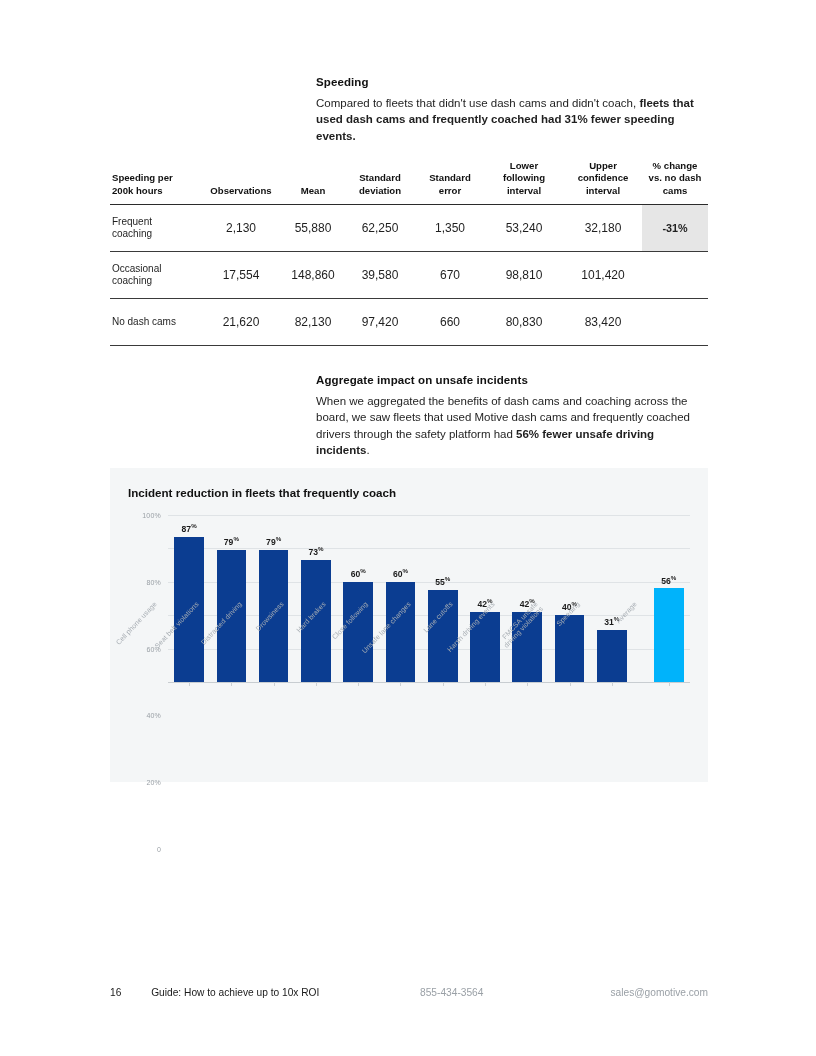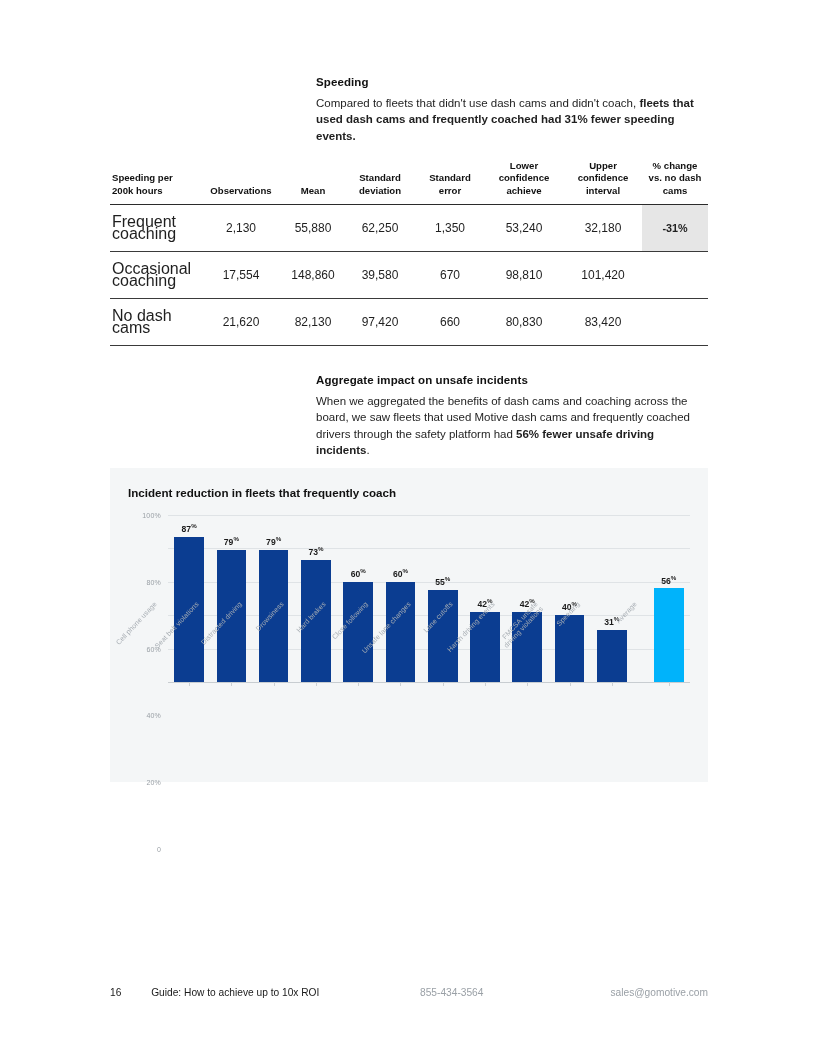--- a/index.html
+++ b/index.html
@@ -77,21 +77,21 @@
     text-align: center;
     vertical-align: middle;
     height: 46px;
     padding: 0 6px;
     border-bottom: 1.1px solid #3a3a3a;
     line-height: 12.6px;
   }
   #speeding-table td.row-label {
     text-align: left;
     padding-left: 2px;
-    font-size: 16px;
+    font-size: 10px;
   }
   #speeding-table td.pct-cell {
     font-weight: bold;
     font-size: 10.8px;
     background: #e6e6e6;
   }
   #speeding-table td.pct-blank { background: transparent; }
 
   
   #speeding-table th, #speeding-table td { background-clip: padding-box; }
@@ -248,21 +248,21 @@
       <col class="c6">
       <col class="c7">
   </colgroup>
   <thead>
     <tr>
       <th class="left-head">Speeding per 200k hours</th>
       <th>Observations</th>
       <th>Mean</th>
       <th>Standard deviation</th>
       <th>Standard error</th>
-      <th>Lower confidence achieve</th>
+      <th>Lower following interval</th>
       <th>Upper confidence interval</th>
       <th>% change vs. no dash cams</th>
     </tr>
   </thead>
   <tbody>
     <tr>
       <td class="row-label">Frequent coaching</td>
       <td>2,130</td>
       <td>55,880</td>
       <td>62,250</td>

